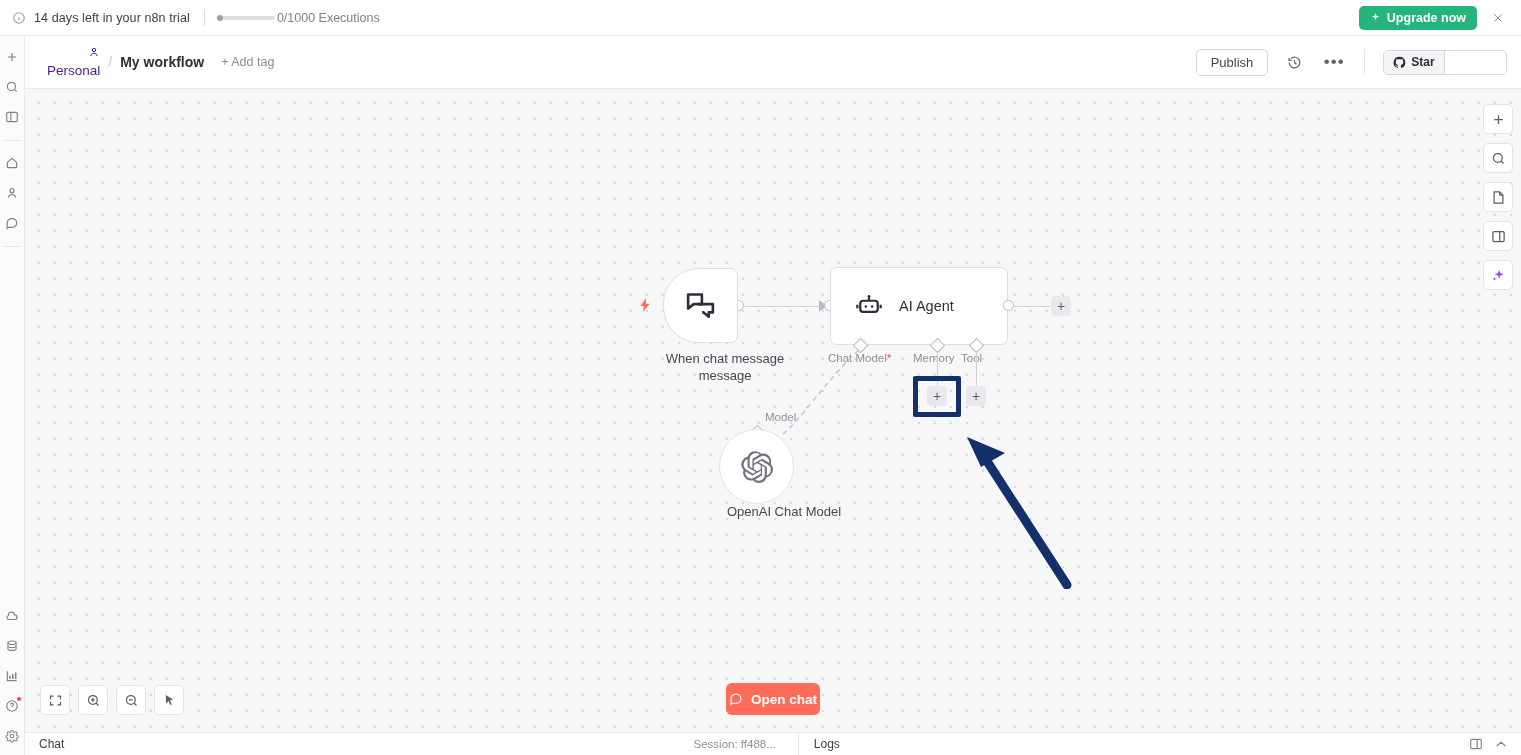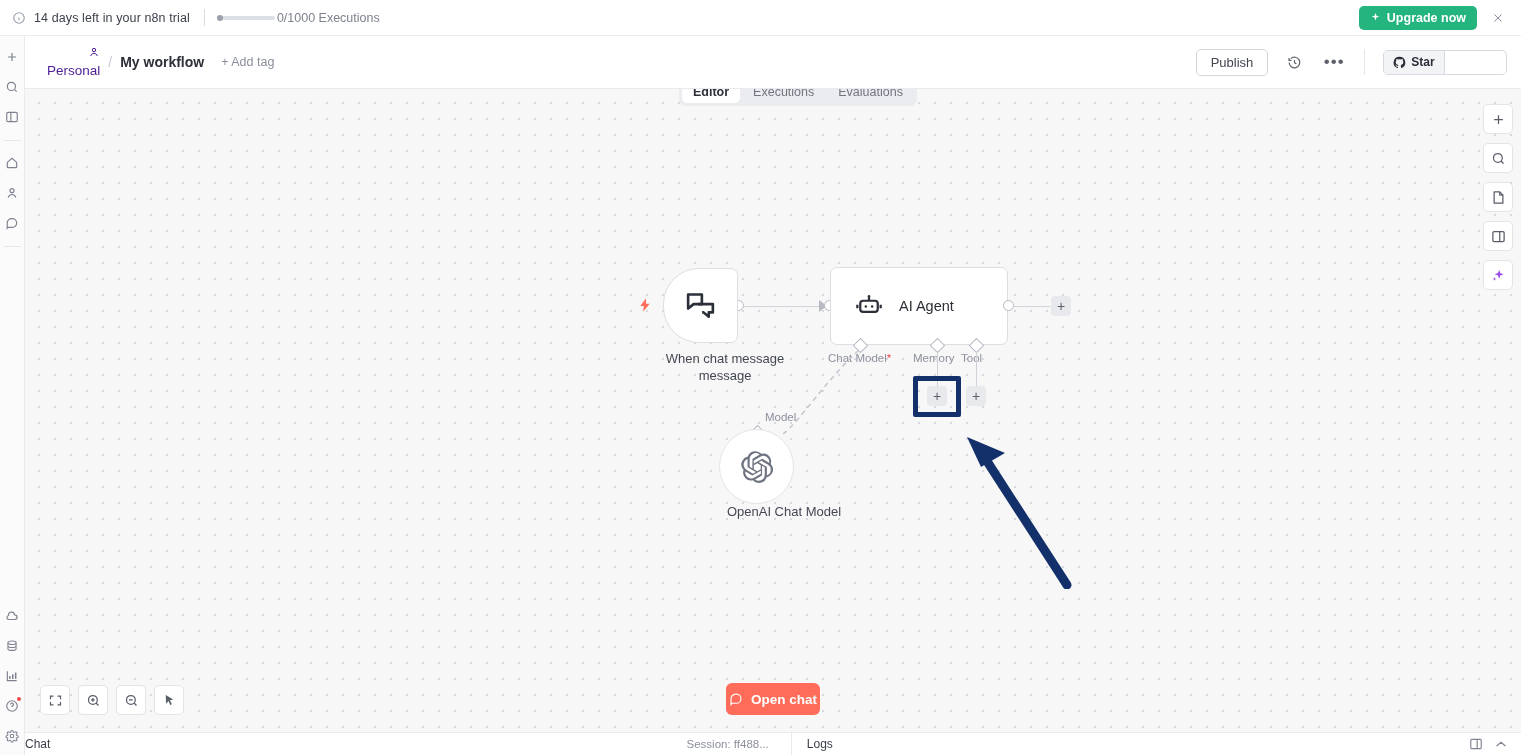--- a/index.html
+++ b/index.html
@@ -220,21 +220,21 @@
   }
   .rt-btn svg { width: 15px; height: 15px; }
   .rt-btn.ai { color: #9b4dea; }
 
   
   .bottom-bar {
     position: absolute; left: 25px; bottom: 0; width: 1496px; height: 23px;
     background: #fff; border-top: 1px solid #e9eaee;
     display: flex; align-items: center; z-index: 30;
   }
-  .bb-chat { font-size: 12px; color: #3b3f4a; cursor: pointer; }
+  .bb-chat { font-size: 12px; color: #3b3f4a; margin-left: 14px; cursor: pointer; }
   .bb-spacer { flex: 1; }
   .bb-session { font-size: 11.5px; color: #8b909c; margin-right: 22px; }
   .bb-sep { width: 1px; height: 23px; background: #e9eaee; }
   .bb-logs { font-size: 12px; color: #3b3f4a; margin-left: 15px; cursor: pointer; }
   .bb-right { display: flex; align-items: center; gap: 11px; margin-right: 13px; }
   .bb-icon { width: 14px; height: 14px; color: #7f838f; cursor: pointer; display: flex; }
 </style>
 </head>
 <body>
 
@@ -371,25 +371,20 @@
             </svg>
         </span>
         <span>Star</span>
       </span>
       <span class="star-count">171,088</span>
     </span>
   </div>
 
   <div class="canvas">
 
-    <div class="tabs">
-      <div class="tab active">Editor</div>
-      <div class="tab">Executions</div>
-      <div class="tab">Evaluations</div>
-    </div>
 
     <div class="conn-line" style="left:719px; top:216.5px; width:86px; height:1.5px;"></div>
     <svg style="position:absolute; left:793px; top:210px; width:12px; height:14px; color:#b7bac2;" viewBox="0 0 12 14">
       <path d="M1 1l8 6-8 6z" fill="currentColor"></path>
     </svg>
     <div class="port" style="left:708px; top:211px;"></div>
     <div class="port" style="left:799px; top:211px;"></div>
 
     <span class="bolt">
       <svg viewBox="0 0 24 24" fill="currentColor">

